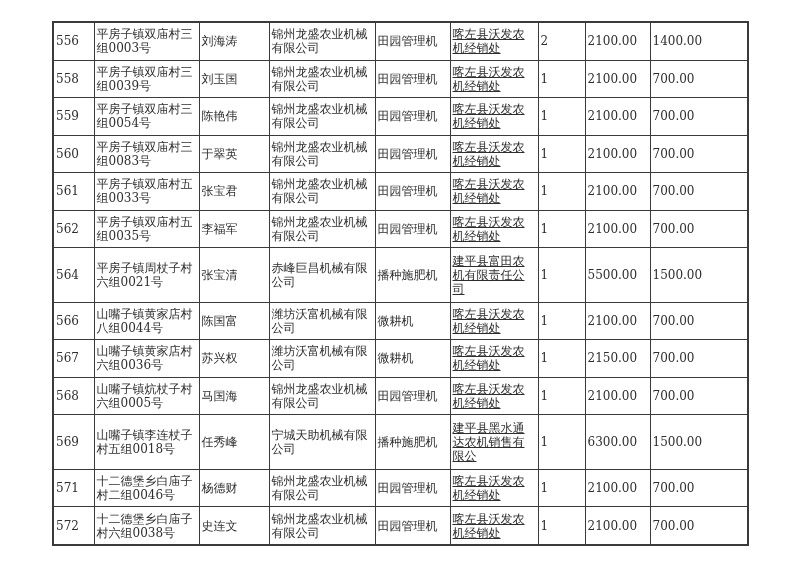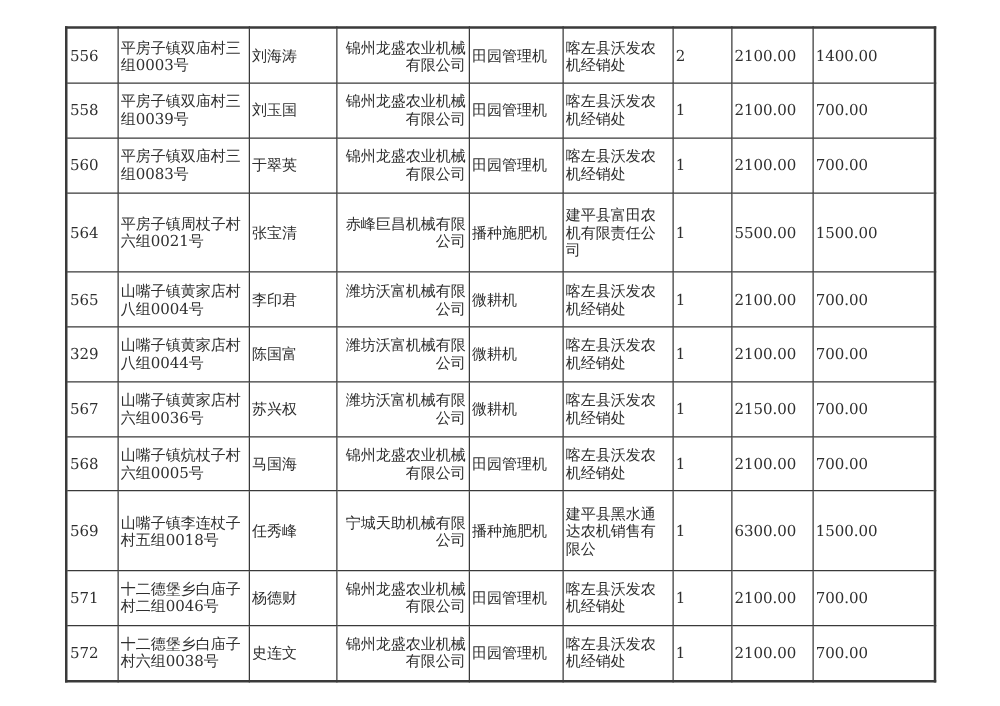--- a/index.html
+++ b/index.html
@@ -35,23 +35,23 @@
     padding: 1px 2px;
     overflow: hidden;
     word-break: break-all;
   }
   table.subsidy-table {
     border: 2px solid #3a3a3a;
   }
   td.c-no      { text-align: left; padding: 1px 0; margin-top: 32px; }
   td.c-addr    { padding: 1px 2px; }
   td.c-name    { padding: 1px 3px; }
-  td.c-mfr     { padding: 1px 2px; text-align: right; }
+  td.c-mfr     { padding: 1px 2px; }
   td.c-machine { padding: 1px 3px; }
-  td.c-dealer  { padding: 1px 1px; }
+  td.c-dealer  { padding: 1px 1px; text-decoration: underline; }
   td.c-qty     { padding: 1px 1px; }
   td.c-price   { padding: 1px 3px; }
   td.c-subsidy { padding: 1px 3px; }
 </style>
 </head>
 <body>
 
 <div class="page">
   <table class="subsidy-table">
     <colgroup>
@@ -82,54 +82,76 @@
           <td class="c-addr">平房子镇双庙村三组0039号</td>
           <td class="c-name">刘玉国</td>
           <td class="c-mfr">锦州龙盛农业机械有限公司</td>
           <td class="c-machine">田园管理机</td>
           <td class="c-dealer">喀左县沃发农机经销处</td>
           <td class="c-qty">1</td>
           <td class="c-price">2100.00</td>
           <td class="c-subsidy">700.00</td>
         </tr>
         <tr>
+          <td class="c-no">559</td>
+          <td class="c-addr">平房子镇双庙村三组0054号</td>
+          <td class="c-name">陈艳伟</td>
+          <td class="c-mfr">锦州龙盛农业机械有限公司</td>
+          <td class="c-machine">田园管理机</td>
+          <td class="c-dealer">喀左县沃发农机经销处</td>
+          <td class="c-qty">1</td>
+          <td class="c-price">2100.00</td>
+          <td class="c-subsidy">700.00</td>
+        </tr>
+        <tr>
           <td class="c-no">560</td>
           <td class="c-addr">平房子镇双庙村三组0083号</td>
           <td class="c-name">于翠英</td>
+          <td class="c-mfr">锦州龙盛农业机械有限公司</td>
+          <td class="c-machine">田园管理机</td>
+          <td class="c-dealer">喀左县沃发农机经销处</td>
+          <td class="c-qty">1</td>
+          <td class="c-price">2100.00</td>
+          <td class="c-subsidy">700.00</td>
+        </tr>
+        <tr>
+          <td class="c-no">561</td>
+          <td class="c-addr">平房子镇双庙村五组0033号</td>
+          <td class="c-name">张宝君</td>
+          <td class="c-mfr">锦州龙盛农业机械有限公司</td>
+          <td class="c-machine">田园管理机</td>
+          <td class="c-dealer">喀左县沃发农机经销处</td>
+          <td class="c-qty">1</td>
+          <td class="c-price">2100.00</td>
+          <td class="c-subsidy">700.00</td>
+        </tr>
+        <tr>
+          <td class="c-no">562</td>
+          <td class="c-addr">平房子镇双庙村五组0035号</td>
+          <td class="c-name">李福军</td>
           <td class="c-mfr">锦州龙盛农业机械有限公司</td>
           <td class="c-machine">田园管理机</td>
           <td class="c-dealer">喀左县沃发农机经销处</td>
           <td class="c-qty">1</td>
           <td class="c-price">2100.00</td>
           <td class="c-subsidy">700.00</td>
         </tr>
         <tr>
           <td class="c-no">564</td>
           <td class="c-addr">平房子镇周杖子村六组0021号</td>
           <td class="c-name">张宝清</td>
           <td class="c-mfr">赤峰巨昌机械有限公司</td>
           <td class="c-machine">播种施肥机</td>
           <td class="c-dealer">建平县富田农机有限责任公司</td>
           <td class="c-qty">1</td>
           <td class="c-price">5500.00</td>
           <td class="c-subsidy">1500.00</td>
         </tr>
         <tr>
-          <td class="c-no">565</td>
-          <td class="c-addr">山嘴子镇黄家店村八组0004号</td>
-          <td class="c-name">李印君</td>
-          <td class="c-mfr">潍坊沃富机械有限公司</td>
-          <td class="c-machine">微耕机</td>
-          <td class="c-dealer">喀左县沃发农机经销处</td>
-          <td class="c-qty">1</td>
-          <td class="c-price">2100.00</td>
-          <td class="c-subsidy">700.00</td>
-        </tr>
-        <tr>
-          <td class="c-no">329</td>
+          <td class="c-no">566</td>
           <td class="c-addr">山嘴子镇黄家店村八组0044号</td>
           <td class="c-name">陈国富</td>
           <td class="c-mfr">潍坊沃富机械有限公司</td>
           <td class="c-machine">微耕机</td>
           <td class="c-dealer">喀左县沃发农机经销处</td>
           <td class="c-qty">1</td>
           <td class="c-price">2100.00</td>
           <td class="c-subsidy">700.00</td>
         </tr>
         <tr>

